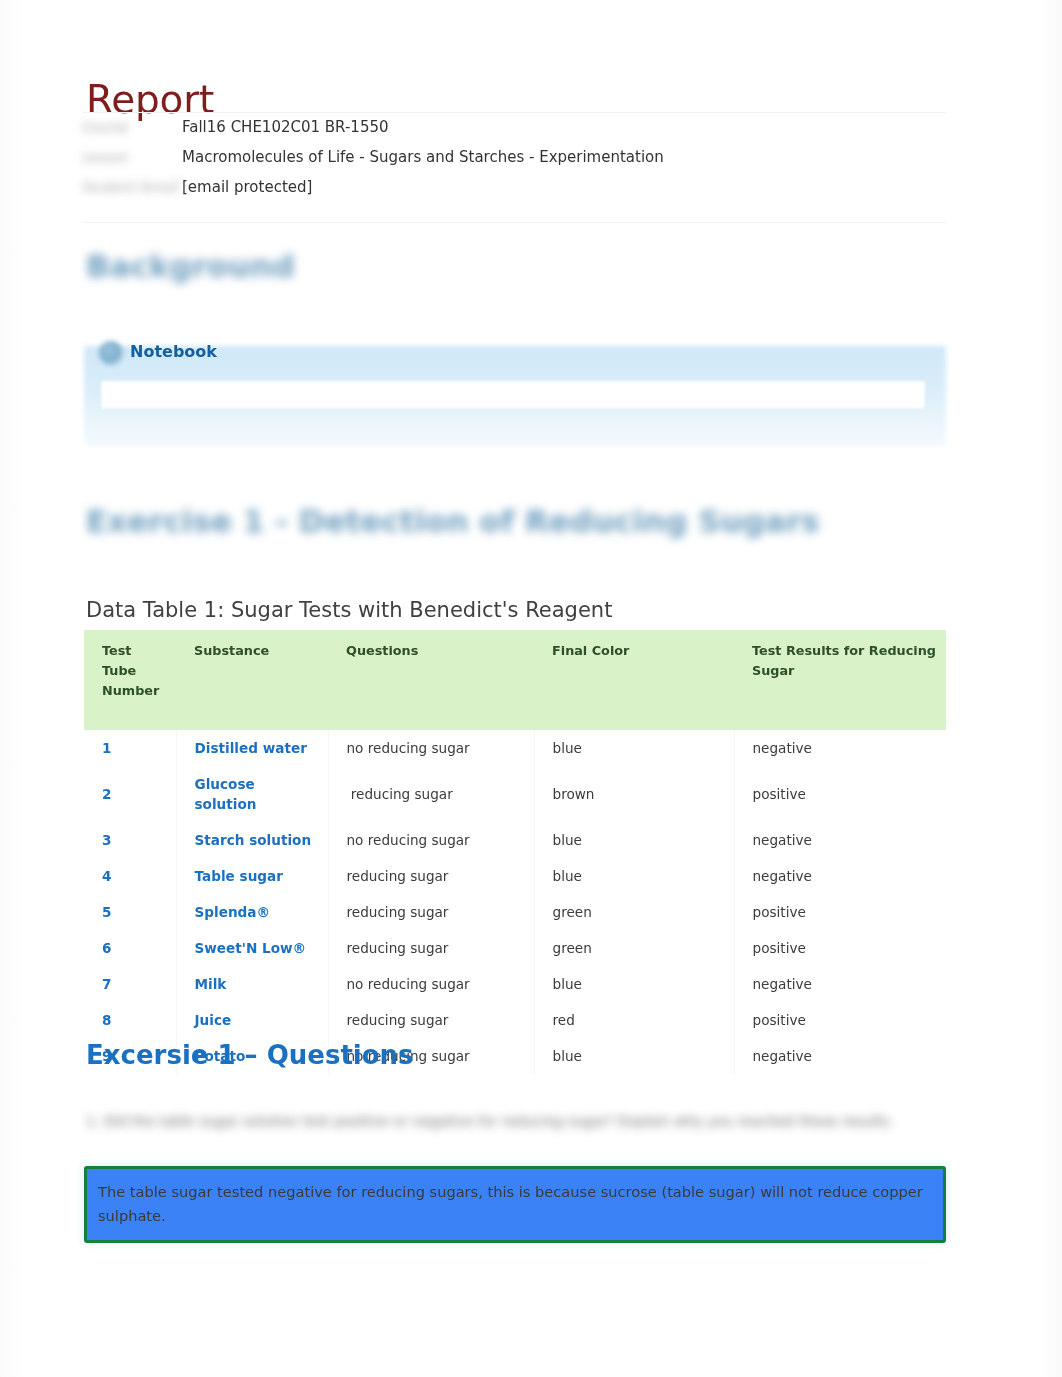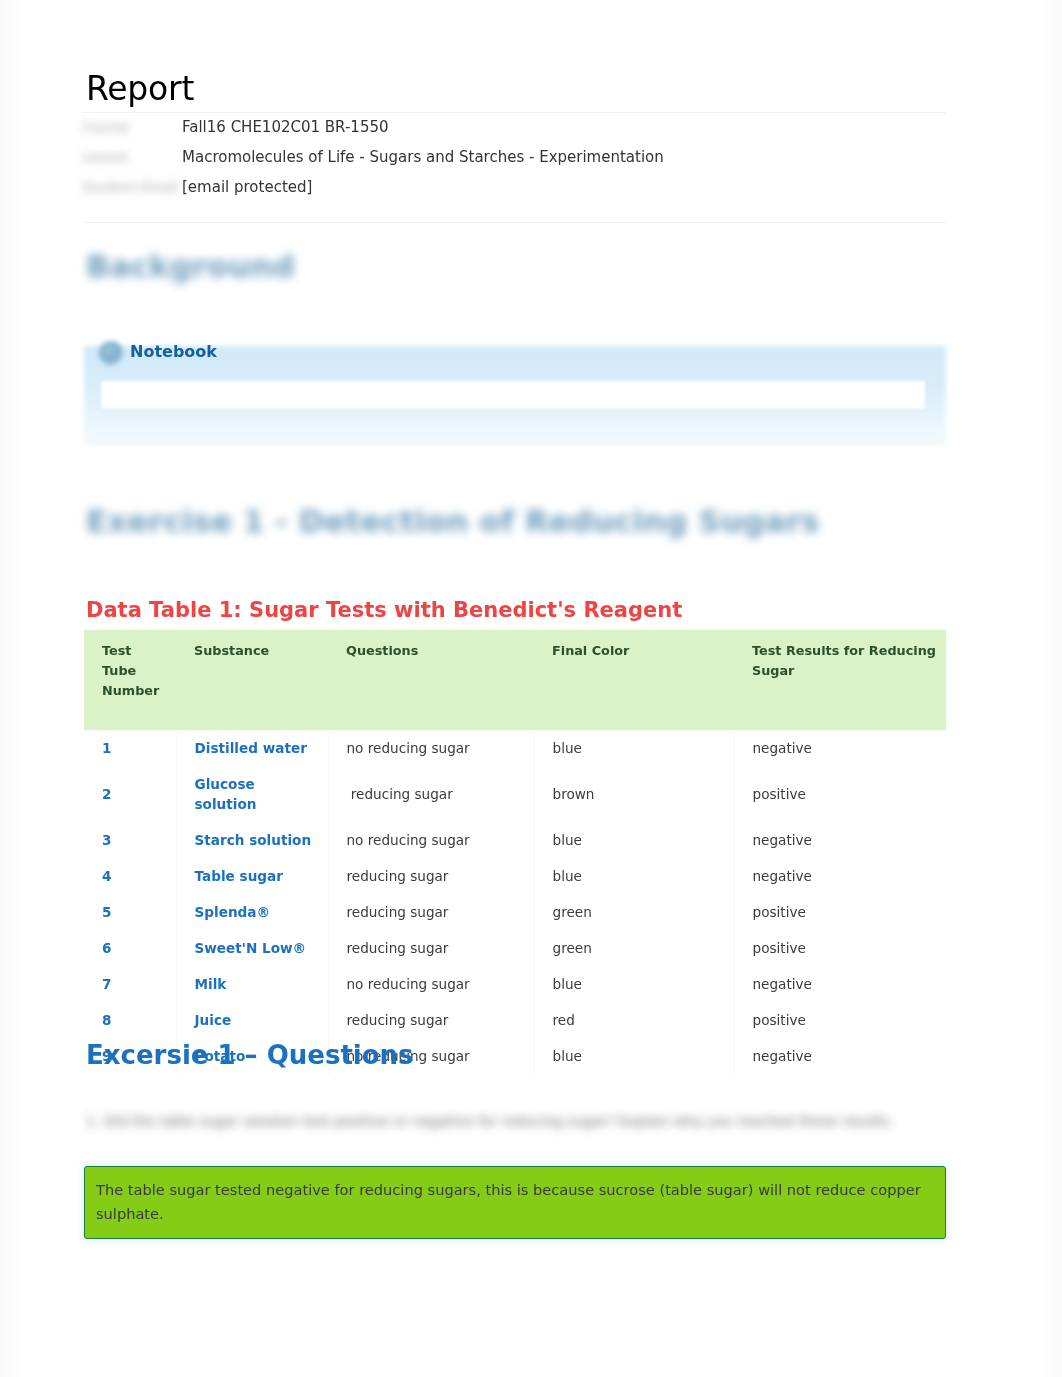--- a/index.html
+++ b/index.html
@@ -21,24 +21,24 @@
     position: relative;
     width: 1062px;
     height: 1377px;
     box-sizing: border-box;
   }
 
   
   .report-title {
     position: absolute;
     left: 86px;
-    top: 42px;
-    font-size: 33px;
+    top: 49px;
+    font-size: 39px;
     font-weight: 400;
-    color: #000000;
+    color: #7f1d1d;
     letter-spacing: -0.2px;
     line-height: 50px;
   }
 
   
   .meta-block {
     position: absolute;
     left: 82px;
     top: 112px;
     width: 864px;
@@ -156,22 +156,22 @@
     -webkit-filter: blur(1.8px);
     outline: none;
   }
 
   
   .table-title {
     position: absolute;
     left: 86px;
     top: 598px;
     font-size: 21px;
-    font-weight: 700;
-    color: #ef4444;
+    font-weight: 400;
+    color: #404040;
     white-space: nowrap;
   }
 
   .data-table-wrap {
     position: absolute;
     left: 84px;
     top: 630px;
     width: 862px;
   }
   table.data-table {
@@ -238,22 +238,22 @@
     user-select: none;
   }
 
   .answer-box {
     position: absolute;
     left: 84px;
     top: 1166px;
     width: 862px;
     min-height: 62px;
     box-sizing: border-box;
-    background: #84cc16;
-    border: 1px solid #15803d;
+    background: #3b82f6;
+    border: 3px solid #15803d;
     border-radius: 3px;
     padding: 11px 16px 12px 11px;
     font-size: 14.6px;
     line-height: 24px;
     color: #3a3a3a;
     box-shadow: 0 0 7px 2px rgba(208,234,240,0.55);
   }
 
   
   .edge-shade-left,

